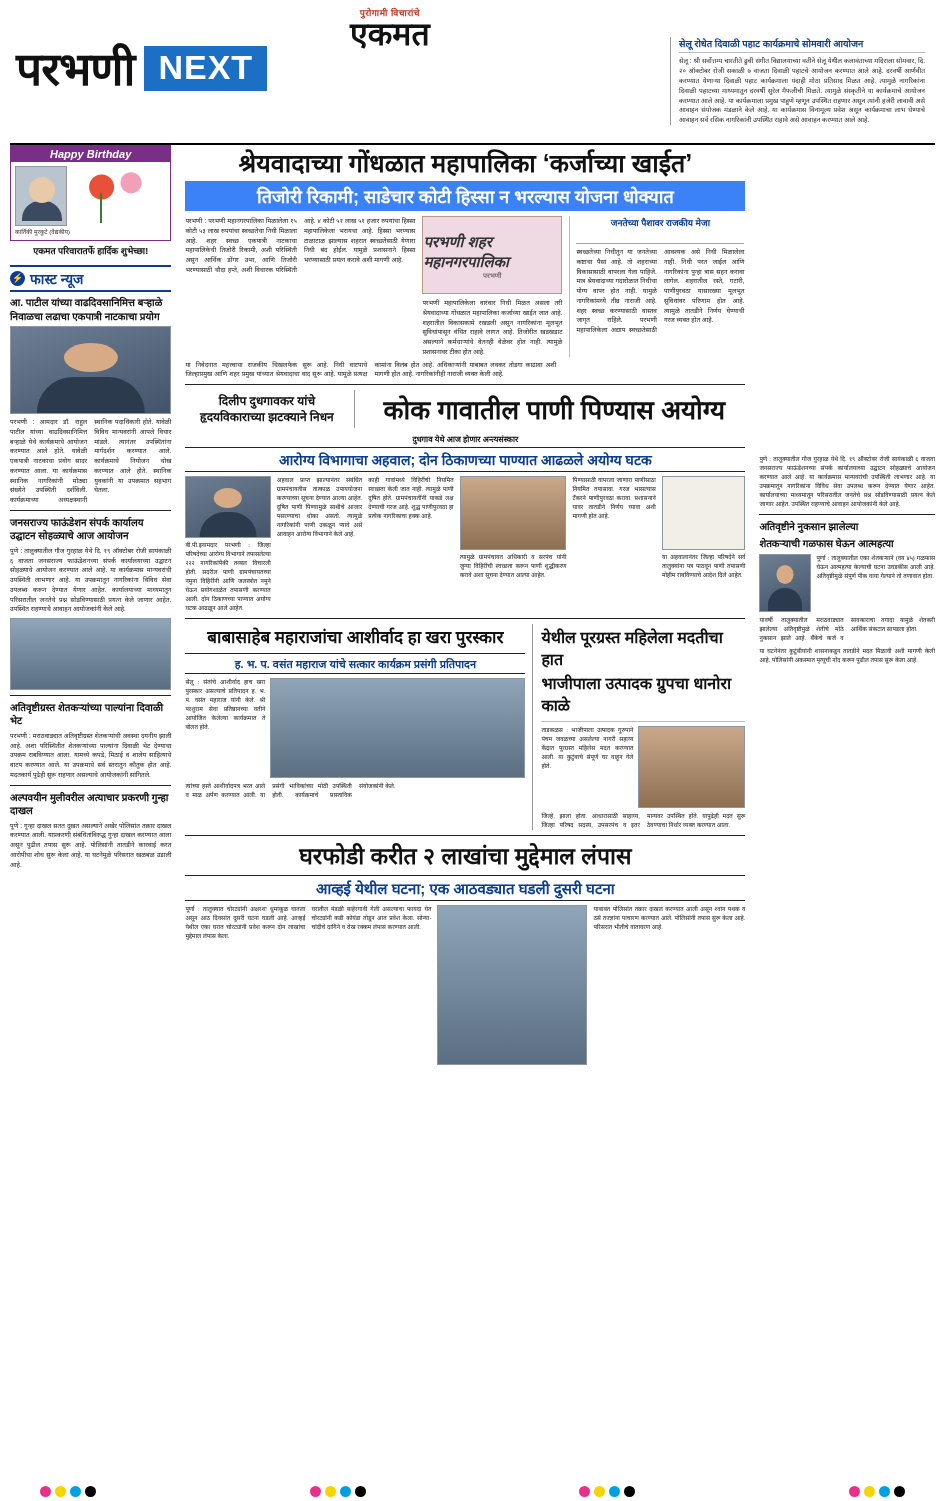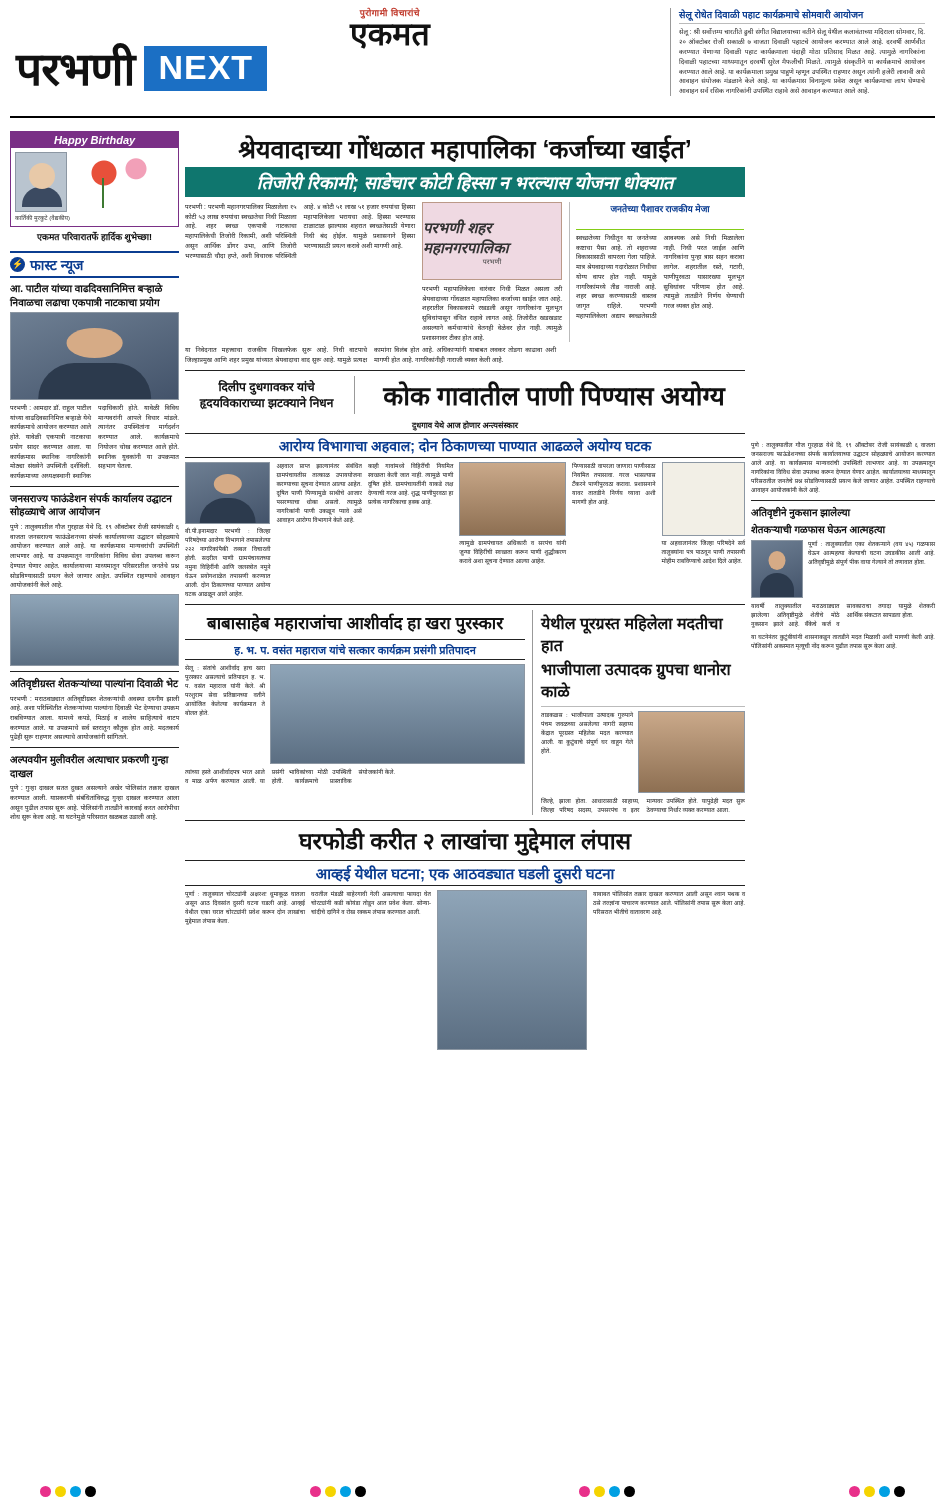--- a/index.html
+++ b/index.html
@@ -16,37 +16,37 @@
   .page { width:945px; height:1501px; padding:8px 10px; position:relative; }
 
   
   .masthead { display:flex; align-items:flex-start; border-bottom:2px solid #000; padding-bottom:18px; }
   .mast-left { width:660px; position:relative; display:flex; align-items:center; gap:10px; padding-left:6px;}
   .ekmat-wrap { text-align:center; position:absolute; left:340px; top:-2px; }
   .ekmat-top { font-size:9px; color:#c0392b; font-weight:bold; letter-spacing:0.5px; }
   .ekmat-main { font-size:32px; font-weight:bold; color:#111; line-height:0.95; }
   .parbhani { font-size:46px; font-weight:bold; letter-spacing:-1px; margin-top:28px; }
   .next-badge { margin-top:30px; background:#1b6fc4; color:#fff; font-size:34px; font-weight:bold; padding:2px 14px 4px 14px; letter-spacing:1px; position:relative; }
-  .mast-right { width:255px; border-left:1px solid #999; padding-left:8px; }
+  .mast-right { width:255px; border-left:1px solid #999; padding-left:8px;margin-top:29px; }
   .mr-head { font-size:9.5px; font-weight:bold; color:#0b3d91; border-bottom:1px solid #bbb; padding-bottom:2px; margin-bottom:3px; }
   .mr-body { font-size:6.6px; line-height:1.5; text-align:justify; color:#222; }
 
   
   .infobar { display:flex; align-items:center; height:18px; margin-top:3px; border-bottom:2px solid #000; font-size:9px; }
   .date-strip { width:215px; background:#c0392b; color:#fff; height:16px; line-height:16px; font-size:9.5px; font-weight:bold; padding-left:8px; }
   .temp-label { background:#c0392b; color:#fff; font-size:8.5px; padding:1px 6px; margin-left:120px; border-radius:2px;}
   .temp-val { font-size:10px; font-weight:bold; margin-left:6px; }
   .temp-sep { margin-left:10px; color:#777; }
   .epaper { margin-left:auto; display:flex; align-items:center; gap:4px; font-size:9px; }
   .globe { width:11px; height:11px; border-radius:50%; border:1.2px solid #c0392b; display:inline-block; position:relative; }
   .globe:before { content:""; position:absolute; left:4px; top:-1px; width:2px; height:11px; border-left:1.2px solid #c0392b; }
   .pagenum { background:#111; color:#fff; font-weight:bold; font-size:11px; padding:1px 9px; margin-left:10px; }
 
   
-  .grid { display:flex; gap:6px; margin-top:13px;justify-content:space-between; }
+  .grid { display:flex; gap:14px; margin-top:0;justify-content:space-between; }
   .col-left { width:170px; }
   .col-mid { width:560px; }
   .col-right { width:185px; }
 
   .rule { border-top:1px solid #222; margin:5px 0; }
   .rule-thin { border-top:1px solid #bbb; margin:4px 0; }
 
   
   .bday { border:1px solid #7a2f86; }
   .bday-head { background:#7a2f86; color:#fff; text-align:center; font-size:11px; font-weight:bold; font-style:italic; padding:2px 0; }
@@ -73,21 +73,21 @@
   .ph-person:after{content:""; position:absolute; left:50%; top:18%; transform:translateX(-50%); width:34%; height:34%; border-radius:50%; background:#d6ab86;}
   .ph-person:before{content:""; position:absolute; left:50%; bottom:0; transform:translateX(-50%); width:68%; height:42%; border-radius:40px 40px 0 0; background:#2c3a4d;}
   .ph-group { background:linear-gradient(#8fa5b8,#5b6e82); }
   .ph-warm { background:linear-gradient(#caa98a,#8d6f52); }
   .ph-doc { background:#f2efe6; }
 
   .col2 { column-count:2; column-gap:7px; }
   .col3 { column-count:3; column-gap:7px; }
   .col4 { column-count:4; column-gap:7px; }
 
-  .banner-red { background:#0f766e; color:#fff; font-weight:bold; font-size:13px; padding:3px 8px;font-style:italic; }
+  .banner-red { background:#3b82f6; color:#fff; font-weight:bold; font-size:13px; padding:3px 8px; }
   .kicker { font-size:9px; font-weight:bold; color:#0b3d91; text-align:center; }
   .center { text-align:center; }
   .subhead-blue { color:#0b3d91; font-weight:bold; font-size:11px; }
 
   
   .stamp { background:#efd9e2; border:1px solid #b98; height:78px; display:flex; flex-direction:column; align-items:center; justify-content:center; }
   .stamp-t1 { font-size:15px; font-weight:bold; color:#333;font-style:italic; }
   .stamp-t2 { font-size:7px; color:#444; }
 
   

